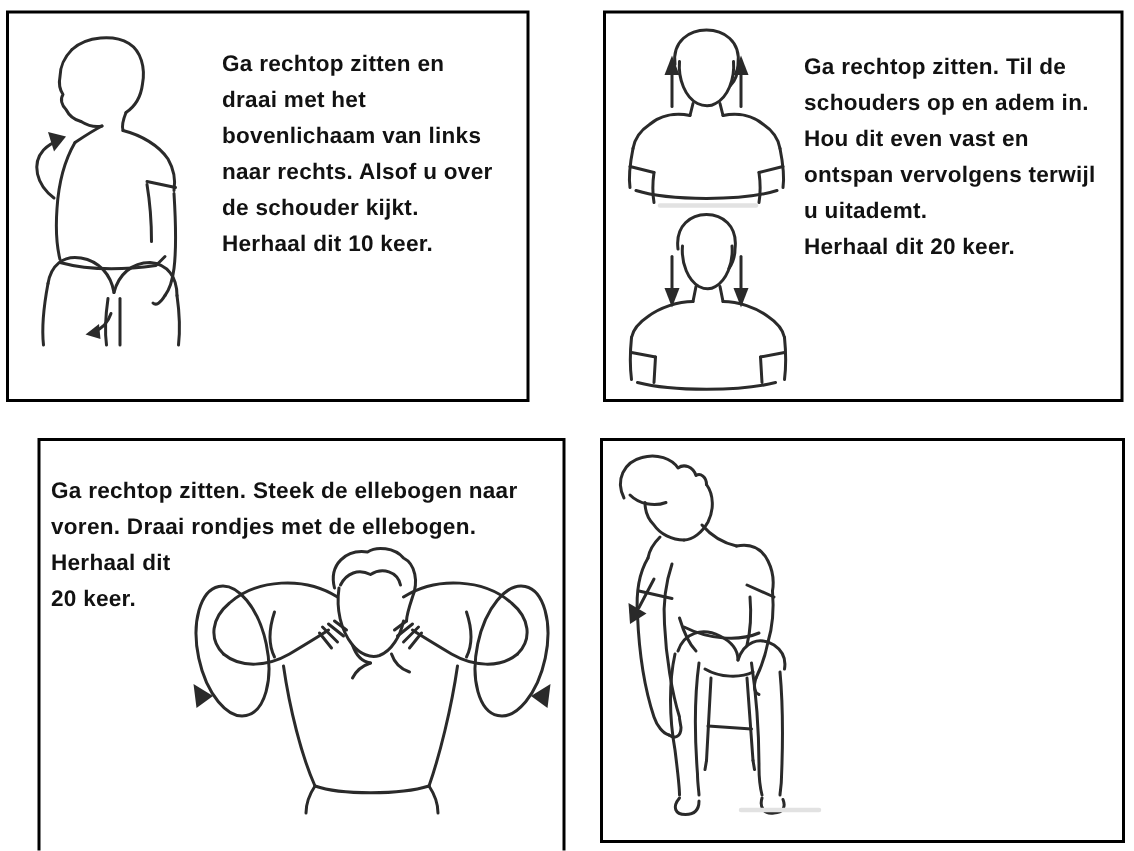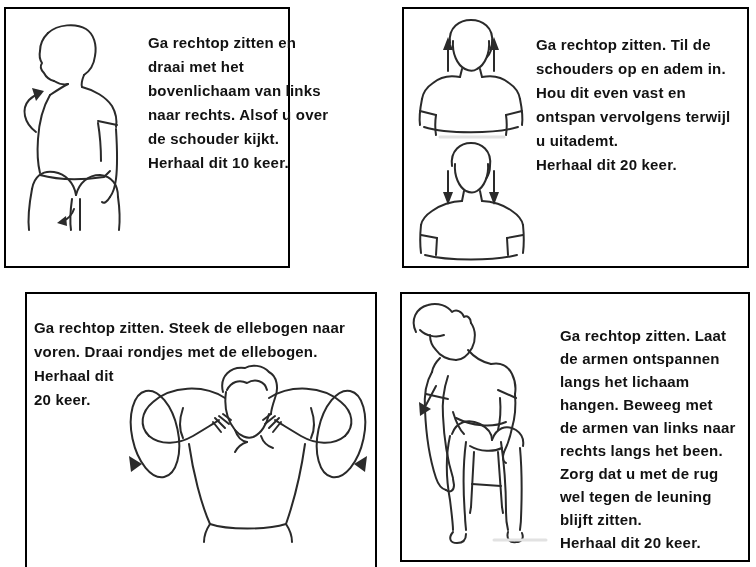--- a/index.html
+++ b/index.html
@@ -1,19 +1,19 @@
 <!DOCTYPE html>
 <html><head>
 <meta charset="utf-8">
 <style>
   html,body{margin:0;padding:0;background:#ffffff;}
   body{width:756px;height:567px;position:relative;overflow:hidden;
        font-family:"Liberation Sans", sans-serif;}
   .panel{position:absolute;background:#ffffff;border:2px solid #000000;box-sizing:border-box;}
-  #panel-1{left:4px;top:7px;width:286px;height:261px;}
+  #panel-1{left:4px;top:7px;width:349px;height:261px;}
   #panel-2{left:402px;top:7px;width:347px;height:261px;}
   #panel-3{left:4px;top:292px;width:352px;height:332px;margin-left:21px;}
   #panel-4{left:400px;top:292px;width:350px;height:270px;}
   .instructions{
     position:absolute;margin:0;color:#121212;
     font-size:15px;font-weight:600;letter-spacing:.2px;
     line-height:24px;white-space:pre;
   }
   #panel-1 .instructions{left:142px;top:22px;}
   #panel-2 .instructions{left:132px;top:24px;}
@@ -188,23 +188,13 @@
       <path d="M68,150 L65,205 M92,150 L96,205"></path>
       <path d="M65,205 L64,211 M96,205 L97,211"></path>
       <path d="M66,182 L95,184"></path>
     </g>
     <g>
       <line x1="30" y1="84" x2="20" y2="103"></line>
       <polygon points="14,114 13,100 25,107"></polygon>
     </g>
     <line class="faint" x1="88" y1="238" x2="140" y2="238"></line>
   </svg>
-  <p class="instructions">Ga rechtop zitten. Laat
-de armen ontspannen
-langs het lichaam
-hangen. Beweeg met
-de armen van links naar
-rechts langs het been.
-Zorg dat u met de rug
-wel tegen de leuning
-blijft zitten.
-Herhaal dit 20 keer.</p>
 </section>
 
 </body></html>

